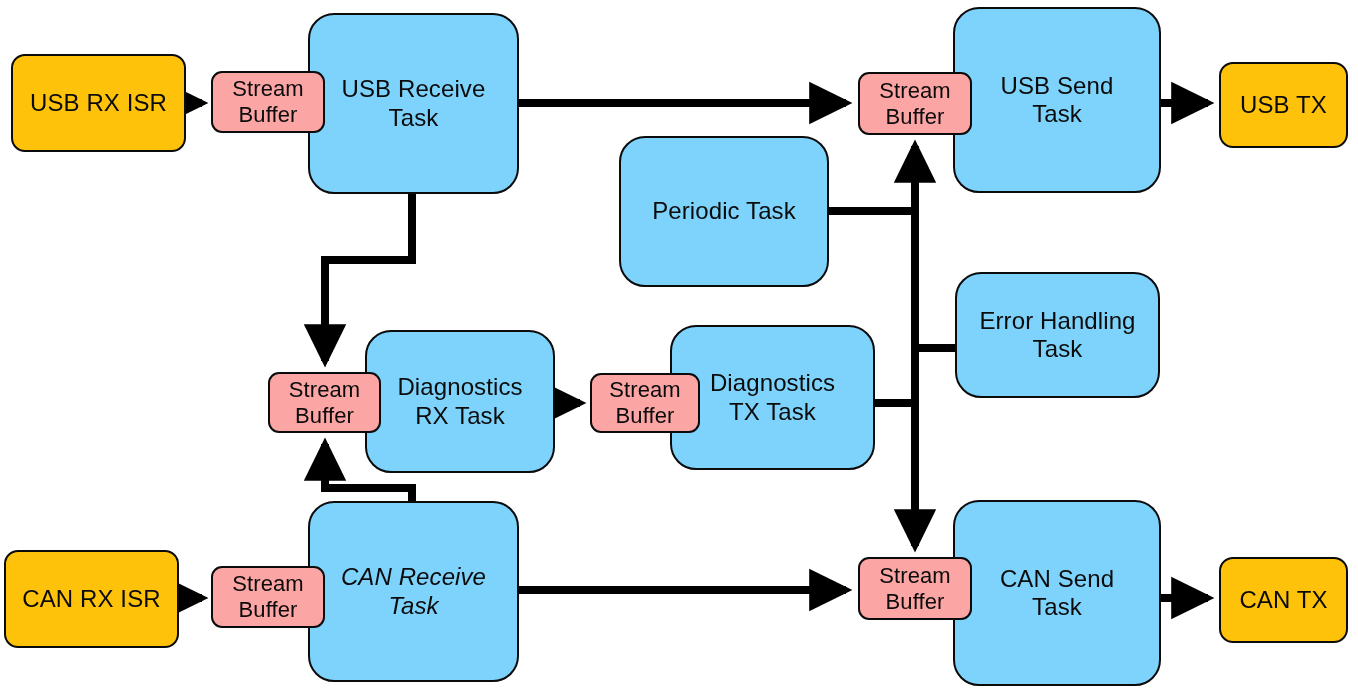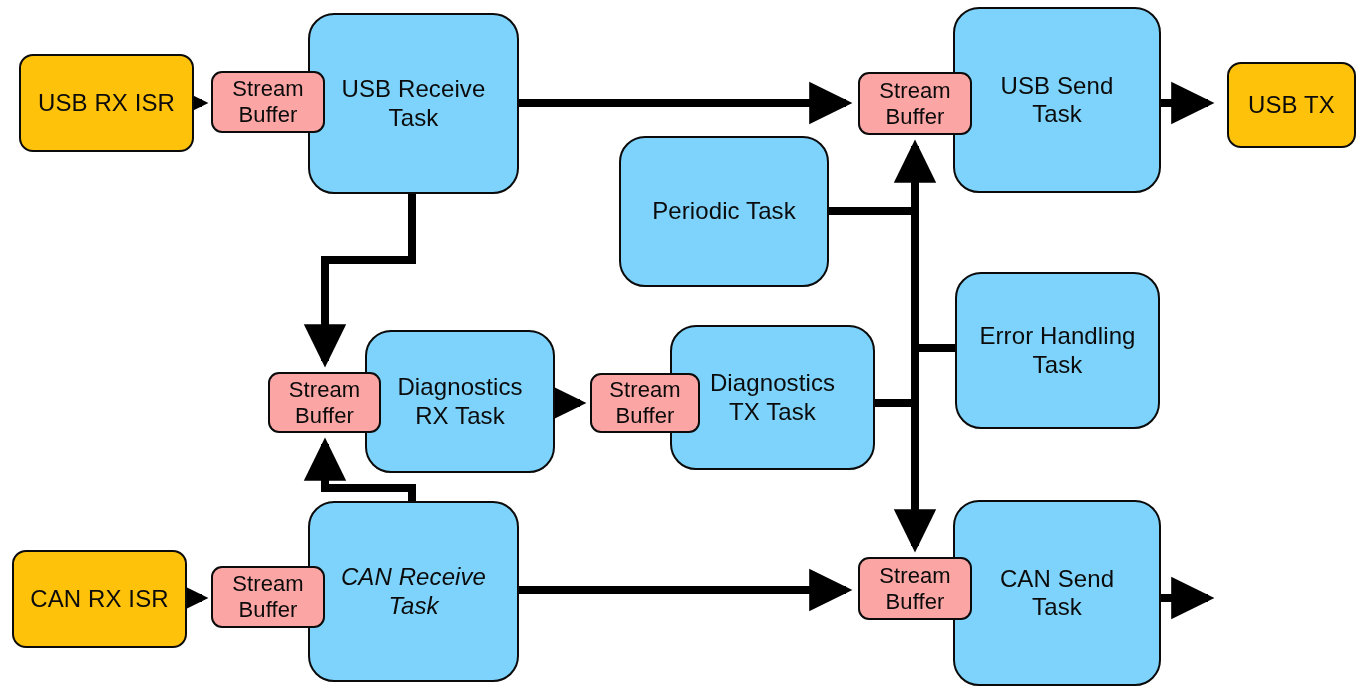--- a/index.html
+++ b/index.html
@@ -42,21 +42,20 @@
     background: #7dd3fc;
     border-radius: 26px;
     font-size: 24px;
     z-index: 2;
   }
   .node.isr {
     background: #ffc20a;
     border-radius: 14px;
     font-size: 24px;
     z-index: 2;
-    margin-left: 8px;
   }
   .node.buffer {
     background: #fca5a5;
     border-radius: 11px;
     font-size: 22px;
     z-index: 5;
   }
 </style>
 </head>
 <body>
@@ -103,35 +102,36 @@
 Buffer</div>
   <div class="node task" style="left:308px;  top:13px;  width:211px; height:181px;">USB Receive
 Task</div>
   <div class="node buffer" style="left:858px; top:72px; width:114px; height:63px;">Stream
 Buffer</div>
   <div class="node task" style="left:953px;  top:7px;   width:208px; height:186px;">USB Send
 Task</div>
   <div class="node isr" style="left:1219px; top:62px;  width:129px; height:86px;">USB TX</div>
 
   <div class="node task" style="left:619px;  top:136px; width:210px; height:151px;">Periodic Task</div>
-  <div class="node task" style="left:955px;  top:272px; width:205px; height:157px;">Error Handling
+  <div class="node task" style="left:955px;  top:272px; width:205px; height:126px;">Error Handling
 Task</div>
 
   <div class="node buffer" style="left:268px; top:372px; width:113px; height:61px;">Stream
 Buffer</div>
   <div class="node task" style="left:365px;  top:330px; width:190px; height:143px;">Diagnostics
 RX Task</div>
   <div class="node buffer" style="left:590px; top:373px; width:110px; height:60px;">Stream
 Buffer</div>
   <div class="node task" style="left:670px;  top:325px; width:205px; height:145px;">Diagnostics
 TX Task</div>
 
   <div class="node isr" style="left:4px;   top:550px; width:175px; height:98px;">CAN RX ISR</div>
   <div class="node buffer" style="left:211px;  top:566px; width:114px; height:62px;">Stream
 Buffer</div>
   <div class="node task" style="left:308px;  top:501px; width:211px; height:181px;font-style:italic;">CAN Receive
 Task</div>
   <div class="node buffer" style="left:858px; top:557px; width:114px; height:63px;">Stream
 Buffer</div>
   <div class="node task" style="left:953px;  top:500px; width:208px; height:186px;">CAN Send
 Task</div>
+  <div class="node isr" style="left:1219px; top:557px; width:129px; height:86px;">CAN TX</div>
 
 </div>
 
 </body></html>

